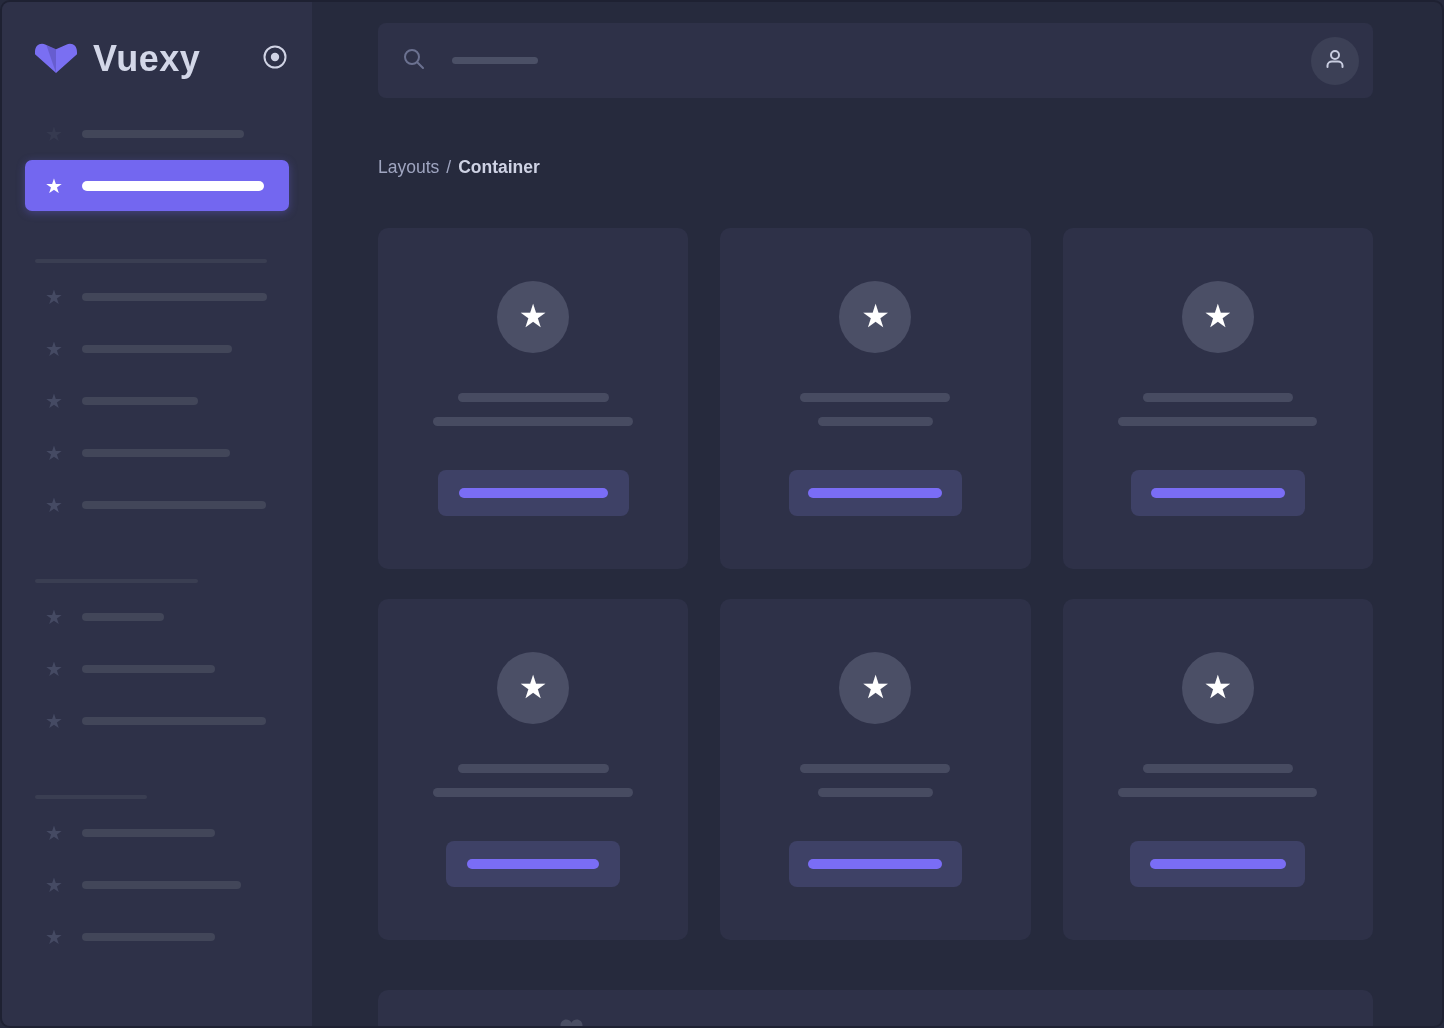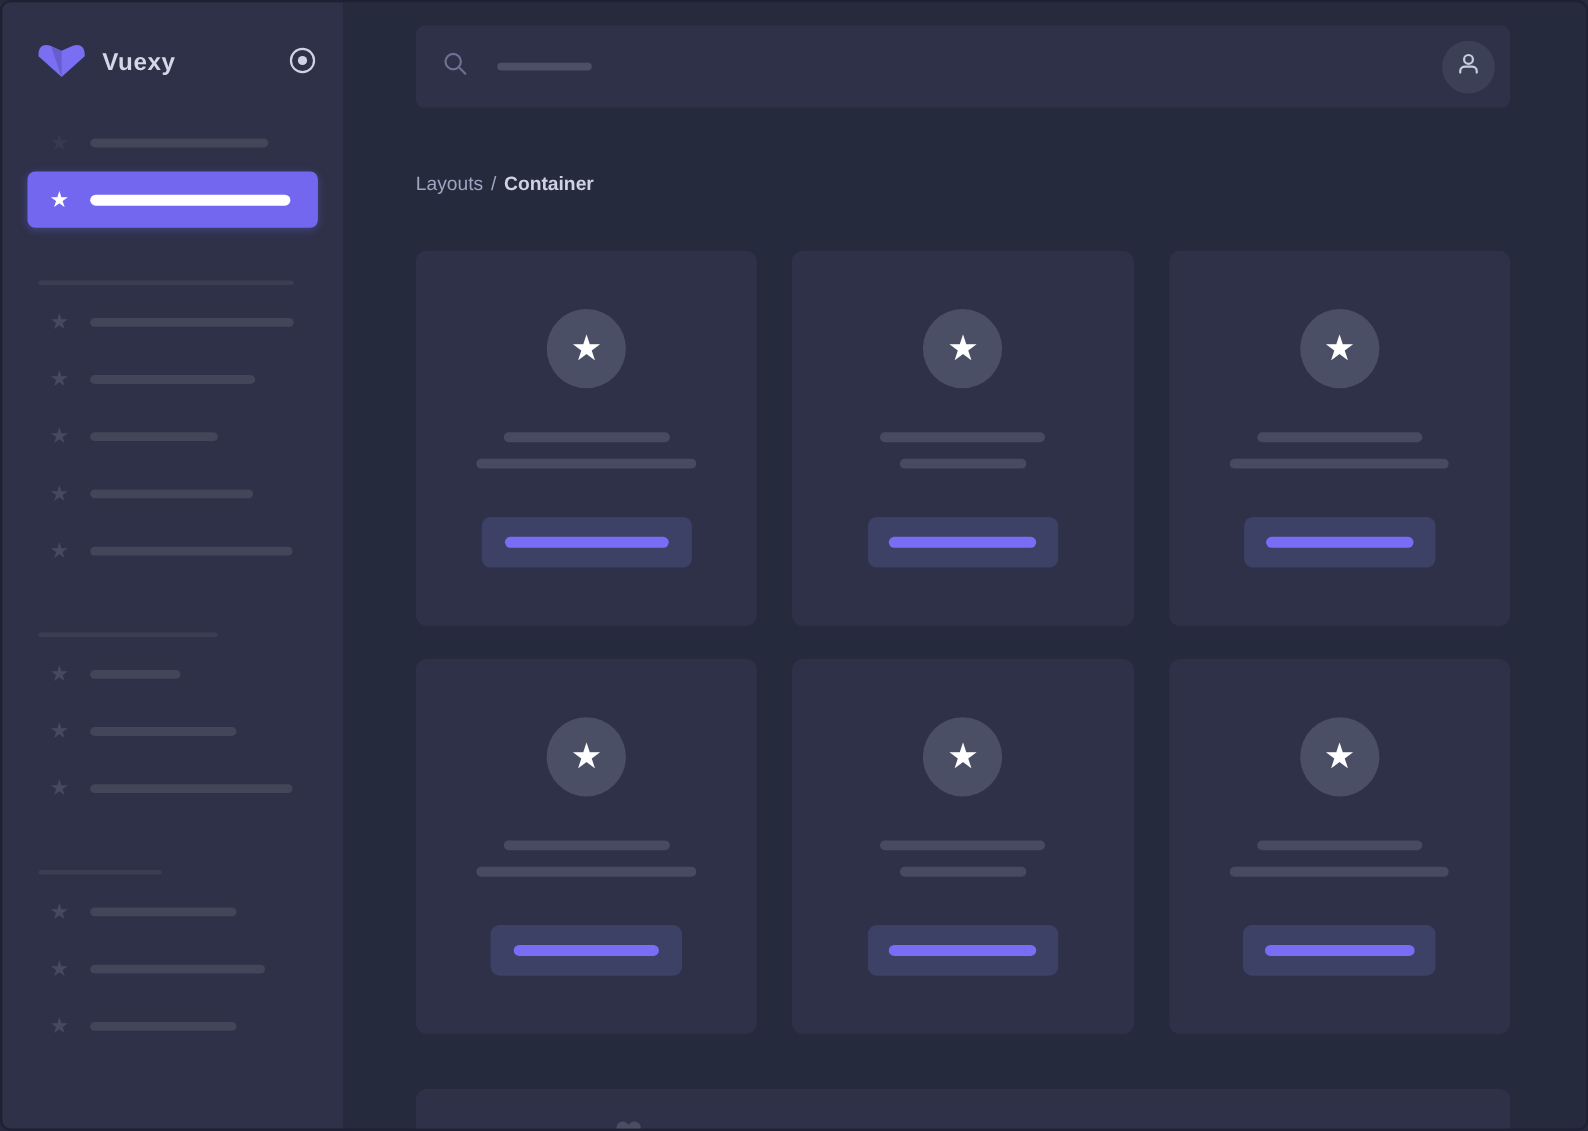--- a/index.html
+++ b/index.html
@@ -5,21 +5,21 @@
   * { margin:0; padding:0; box-sizing:border-box; }
   html,body { background:#262a3d; font-family:"Liberation Sans", sans-serif; }
   .page {
     position:relative; width:1444px; height:1028px; background:#262a3d;
     border:2px solid #1e2132; border-radius:10px; overflow:hidden;
     display:flex;
   }
   
   .sidebar { width:310px; flex-shrink:0; background:#2e3148; height:100%; }
   .sidebar-header { display:flex; align-items:center; padding:36px 24px 0 30px; }
-  .brand-text { margin-left:13px; font-size:22px; font-weight:700; color:#d3d7e8; letter-spacing:.5px; }
+  .brand-text { margin-left:13px; font-size:36px; font-weight:700; color:#d3d7e8; letter-spacing:.5px; }
   .menu-toggle { margin-left:auto; width:26px; height:26px; cursor:pointer; display:flex; align-items:center; justify-content:center; }
   .nav { margin-top:28px; }
   .nav-item { display:flex; align-items:center; height:52px; padding-left:40px; cursor:pointer; }
   .nav-item .star { width:24px; font-size:20px; line-height:1; color:#454a63; text-align:center; }
   .nav-item .star.dim { color:#363a50; }
   .nav-item .bar { margin-left:16px; height:8px; border-radius:4px; background:#424659; }
   .nav-item.active {
     height:51px; margin:0 23px; padding-left:17px; border-radius:7px;
     background:#7367f0; box-shadow:0 2px 8px rgba(115,103,240,.35);
   }

